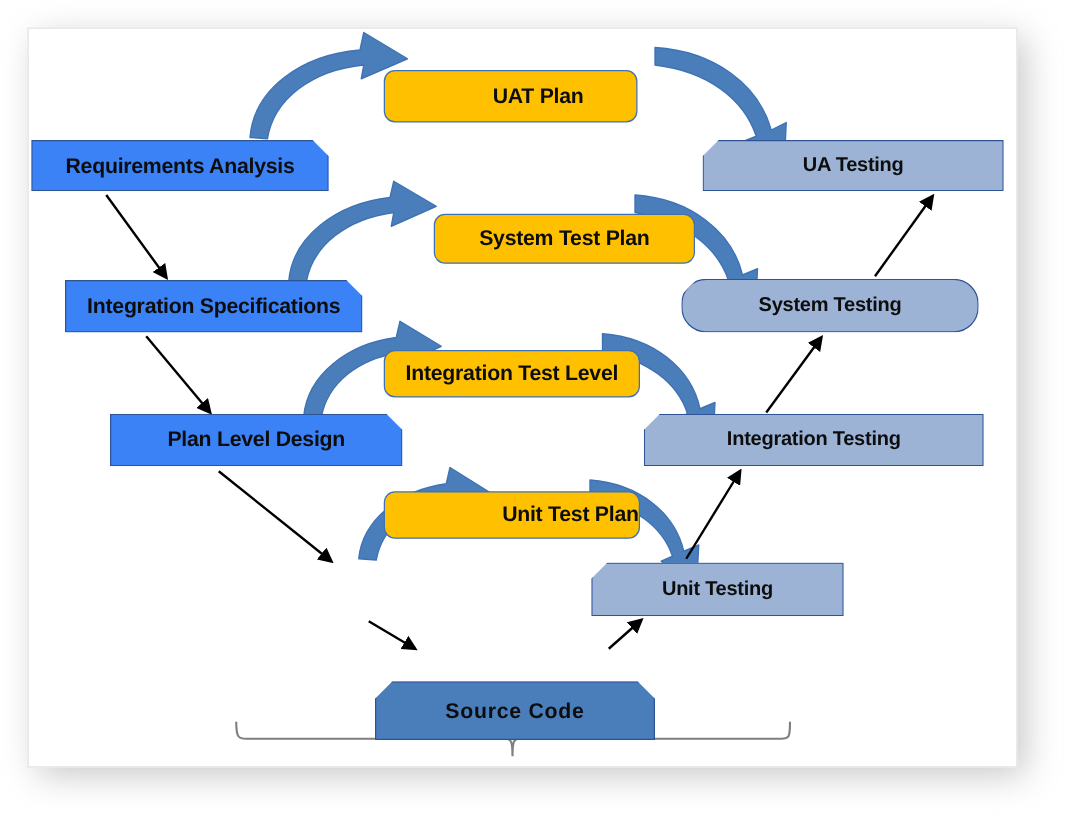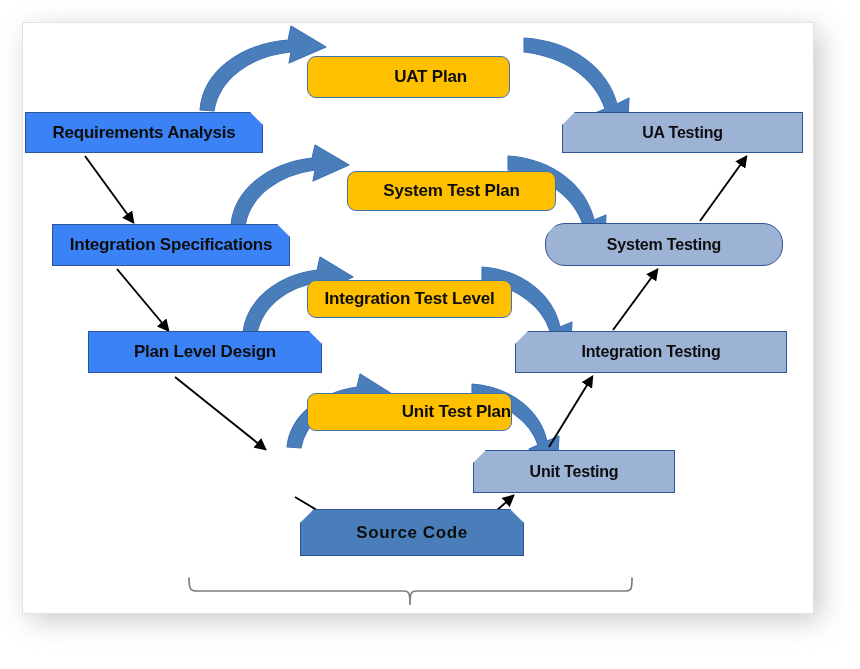--- a/index.html
+++ b/index.html
@@ -237,17 +237,17 @@
   </div>
 
   <div class="node plan" style="left:307px; top:280px; width:205px; height:38px;">
     <span class="node-label">Integration Test Level</span>
   </div>
 
   <div class="node plan" style="left:307px; top:393px; width:205px; height:38px;justify-content:flex-end;">
     <span class="node-label">Unit Test Plan</span>
   </div>
 
-  <div class="node source" style="left:300px; top:509px; width:224px; height:47px;">
+  <div class="node source" style="left:300px; top:545px; width:224px; height:47px;">
     <span class="node-label">Source  Code</span>
   </div>
 
 </div>
 
 </body></html>

